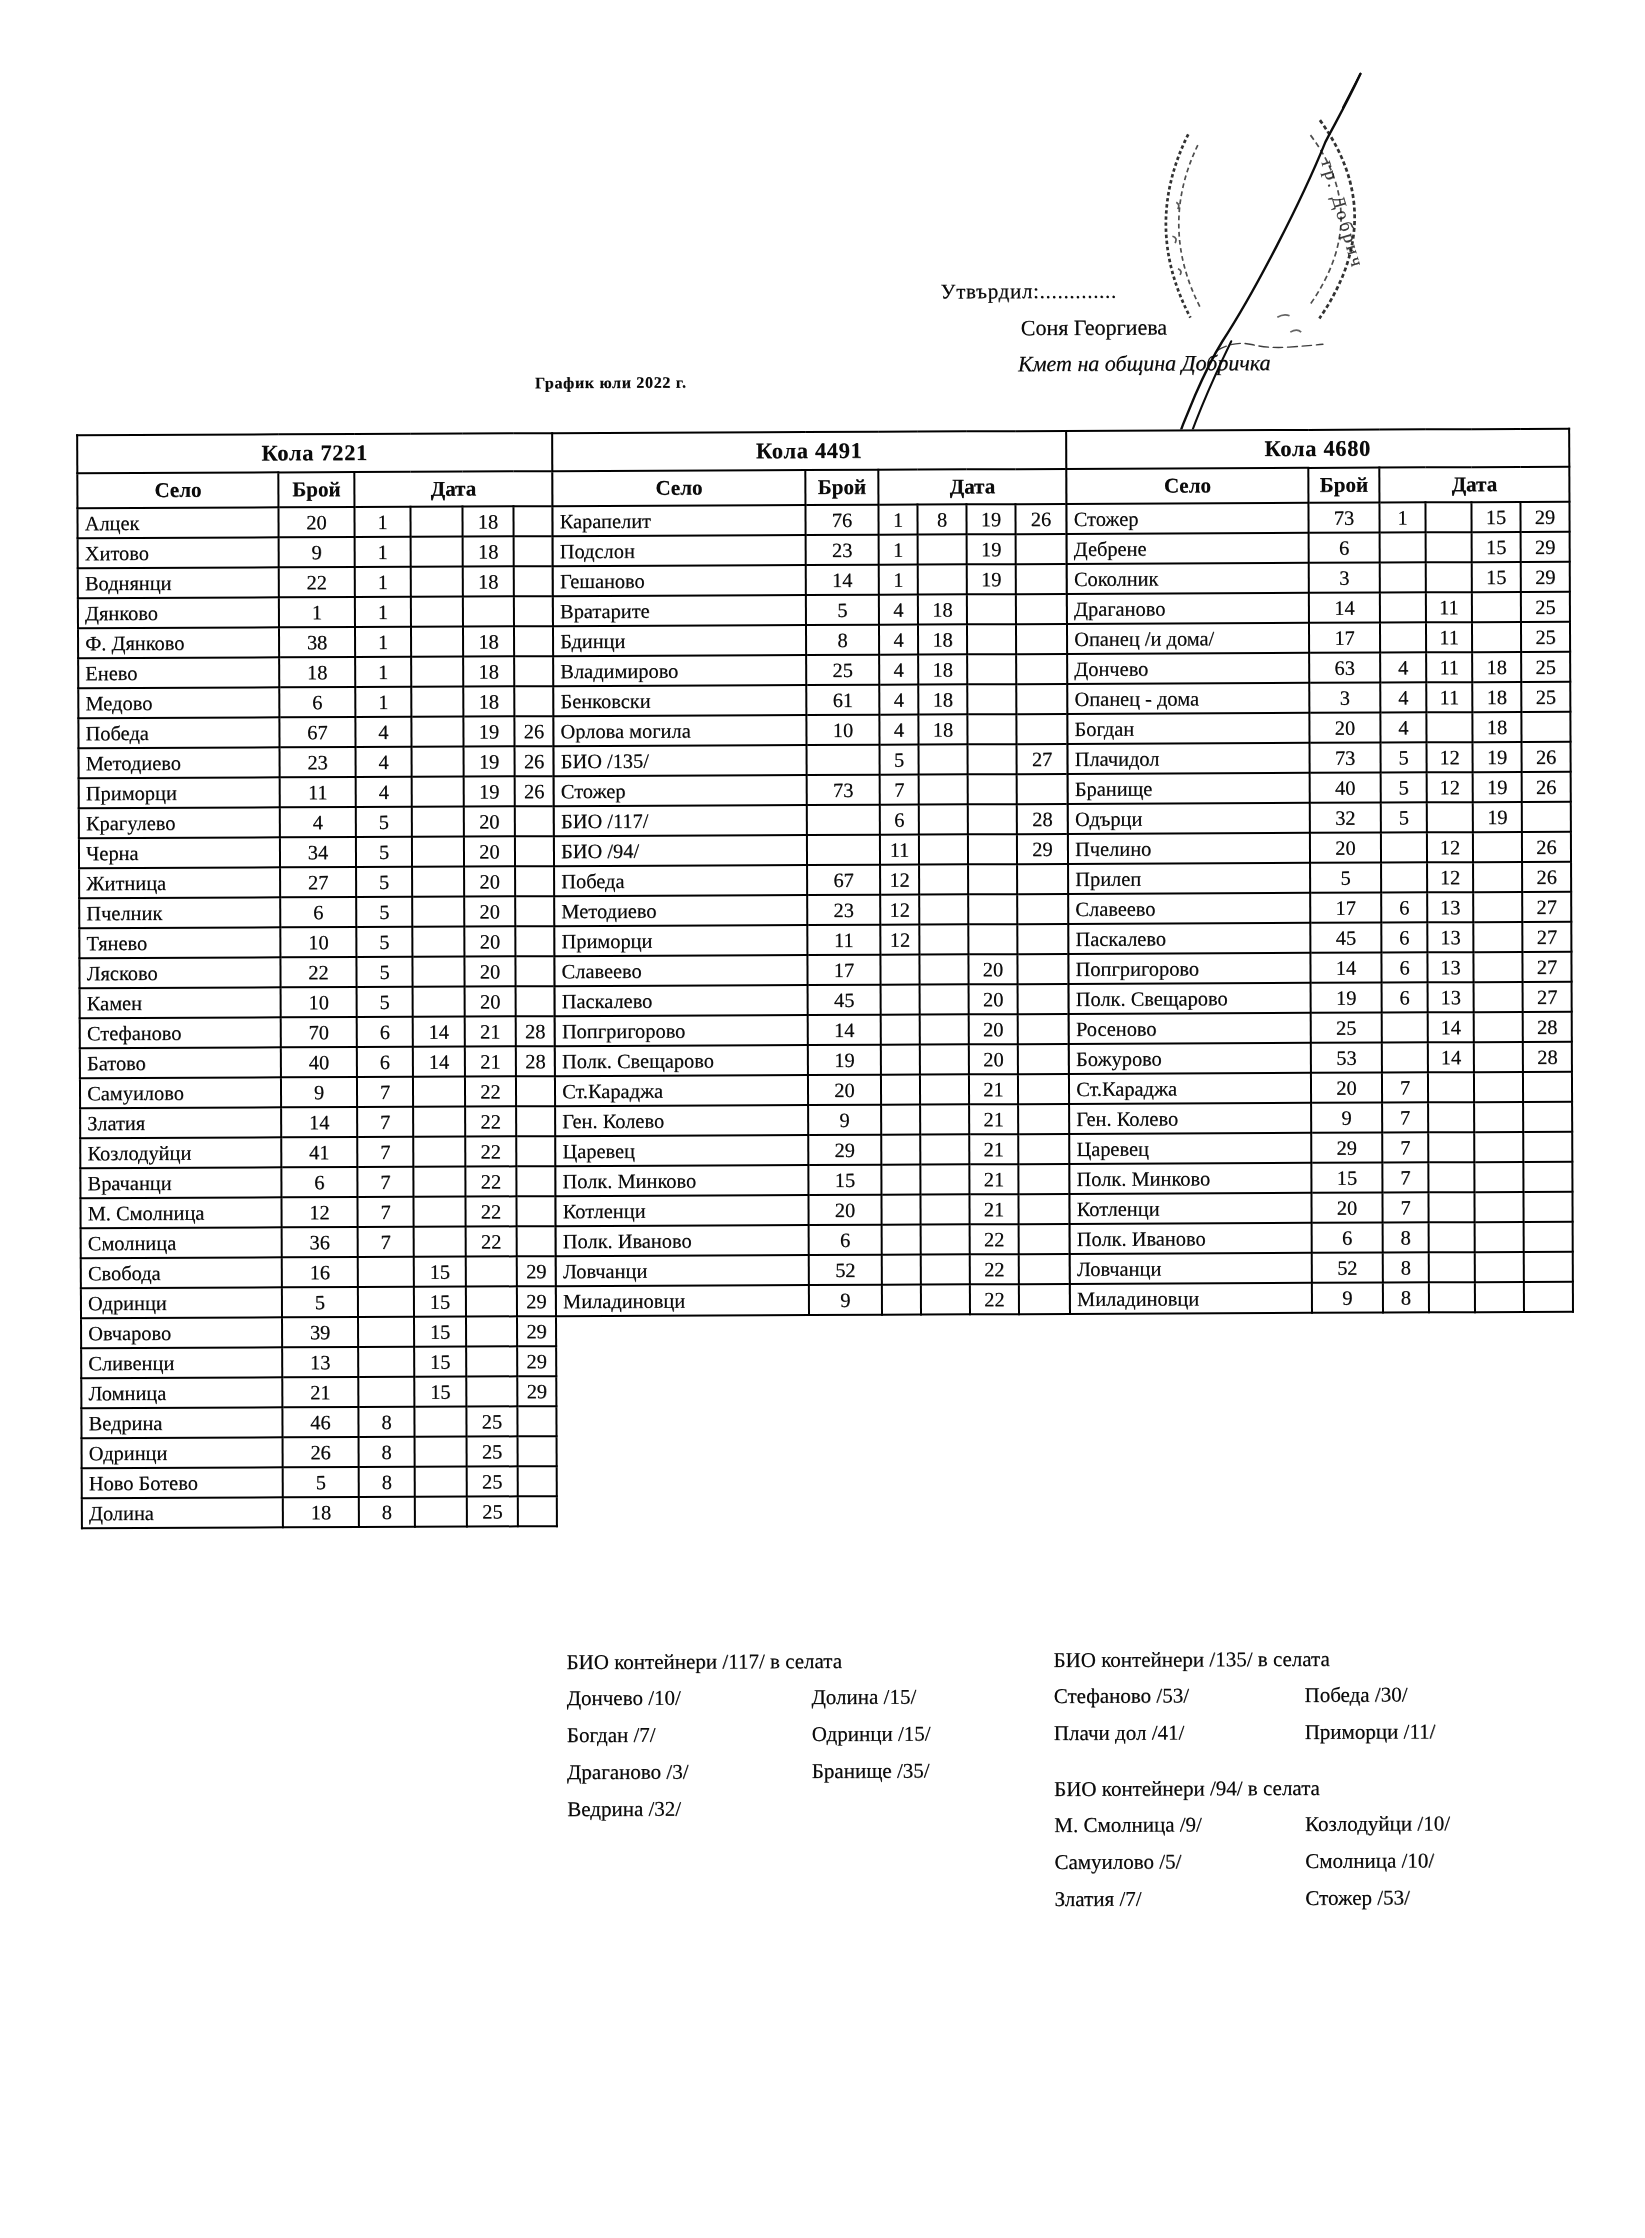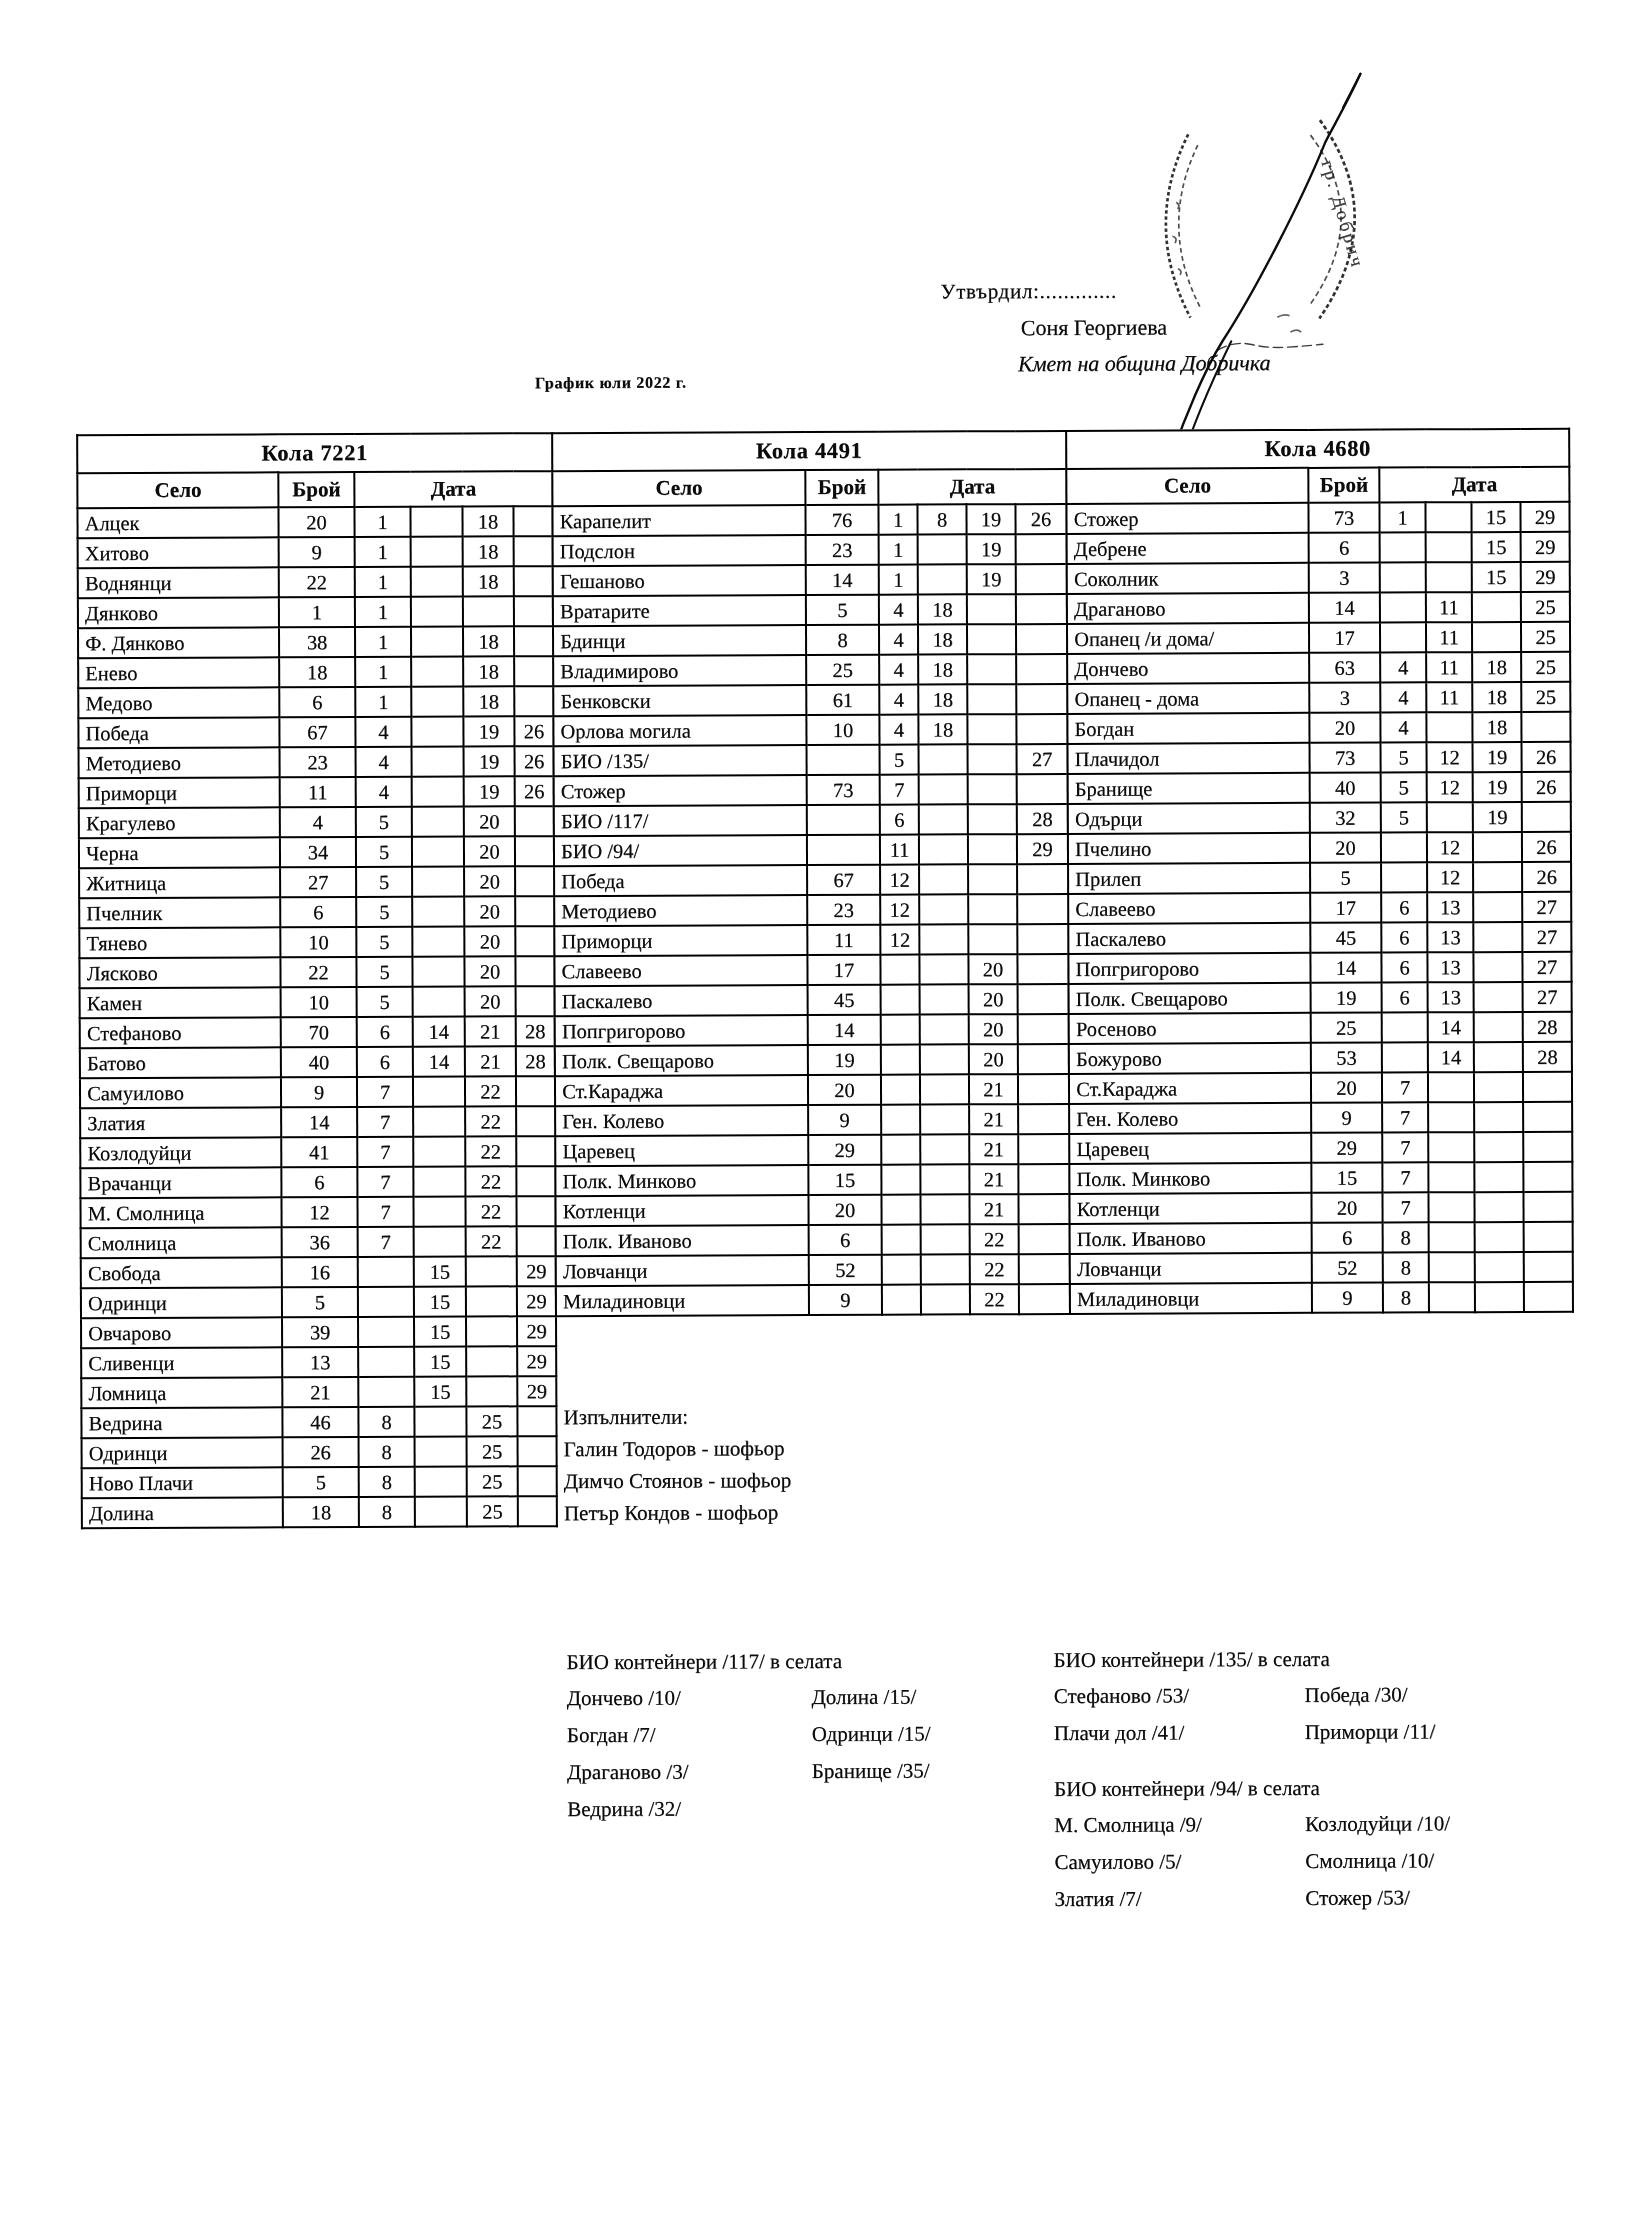--- a/index.html
+++ b/index.html
@@ -346,21 +346,21 @@
           </tr>
           <tr>
             <td class="village">Одринци</td>
             <td class="num">26</td>
             <td class="num">8</td>
             <td class="num"></td>
             <td class="num">25</td>
             <td class="num"></td>
           </tr>
           <tr>
-            <td class="village">Ново Плачи</td>
+            <td class="village">Ново Ботево</td>
             <td class="num">5</td>
             <td class="num">8</td>
             <td class="num"></td>
             <td class="num">25</td>
             <td class="num"></td>
           </tr>
           <tr>
             <td class="village">Долина</td>
             <td class="num">18</td>
             <td class="num">8</td>
@@ -842,28 +842,20 @@
             <td class="village">Миладиновци</td>
             <td class="num">9</td>
             <td class="num">8</td>
             <td class="num"></td>
             <td class="num"></td>
             <td class="num"></td>
           </tr>
         </tbody>
     </table>
 
-    <div class="exec">
-      <div>Изпълнители:</div>
-      <div id="exec-list">
-          <div>Галин Тодоров - шофьор</div>
-          <div>Димчо Стоянов - шофьор</div>
-          <div>Петър Кондов - шофьор</div>
-        </div>
-    </div>
 
     <div class="bio" id="bio0">
       <div class="bio-head">БИО контейнери /117/ в селата</div>
       <div class="bio-grid">
           <div>Дончево /10/</div>
           <div>Долина /15/</div>
           <div>Богдан /7/</div>
           <div>Одринци /15/</div>
           <div>Драганово /3/</div>
           <div>Бранище /35/</div>

